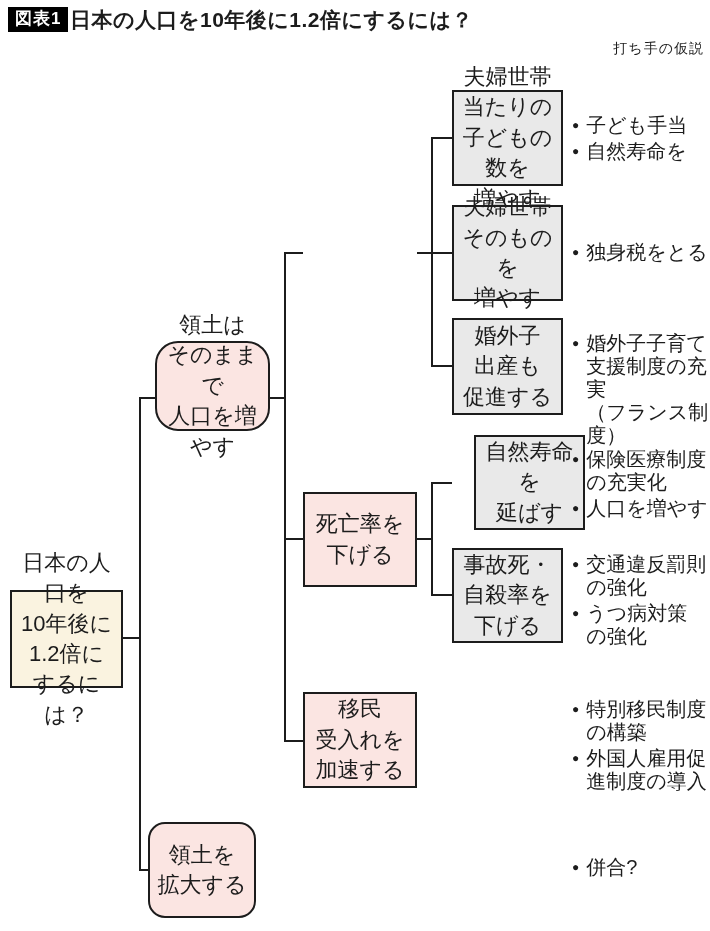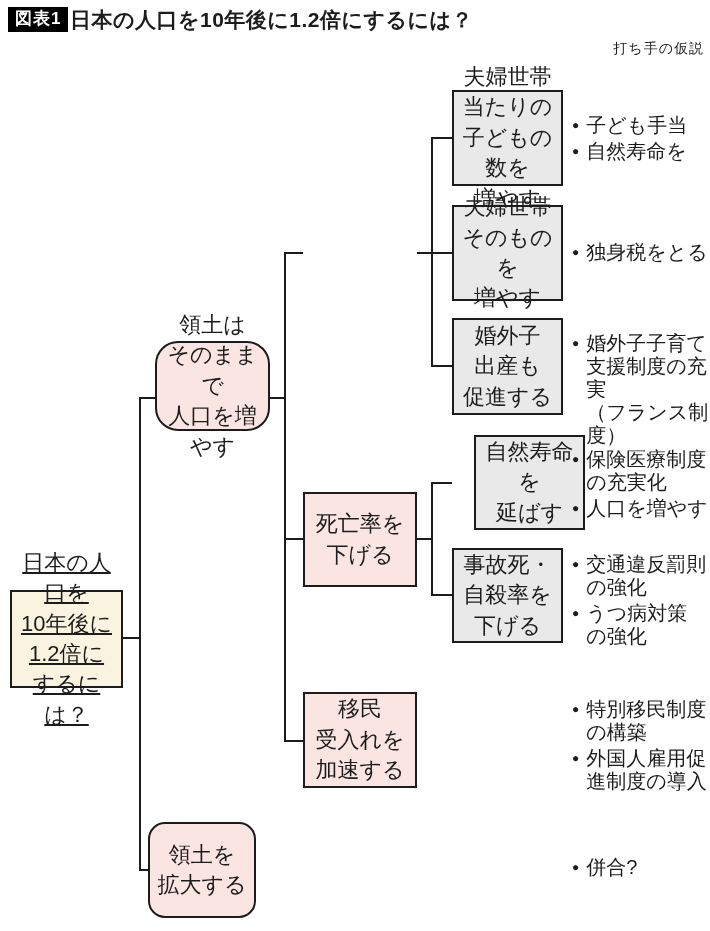--- a/index.html
+++ b/index.html
@@ -13,21 +13,21 @@
   .badge{position:absolute;left:8px;top:7px;background:var(--badge-bg);color:var(--badge-text);
          font-size:17px;font-weight:bold;padding:3px 7px;line-height:1.1;letter-spacing:1px;}
   .fig-title{position:absolute;left:70px;top:6px;font-size:21px;font-weight:bold;letter-spacing:0.5px;}
   .col-label{position:absolute;top:40px;right:12px;font-size:14px;letter-spacing:1px;}
 
   .node{position:absolute;box-sizing:border-box;border:2px solid var(--line);
         display:flex;align-items:center;justify-content:center;text-align:center;
         white-space:pre-line;font-size:22px;line-height:1.38;}
   .pink{background:var(--pink);}
   .gray{background:var(--gray);}
-  .cream{background:var(--cream);text-decoration:underline;}
+  .cream{background:var(--cream);}
 
   .hline{position:absolute;height:2px;background:var(--line);}
   .vline{position:absolute;width:2px;background:var(--line);}
 
   .bgroup{position:absolute;left:572px;width:150px;}
   .bullet-item{display:flex;gap:7px;margin-bottom:3px;}
   .dot{font-size:12px;line-height:23px;flex:0 0 auto;}
   .bullet-text{font-size:20px;line-height:23px;white-space:pre-line;}
 </style>
 </head>

